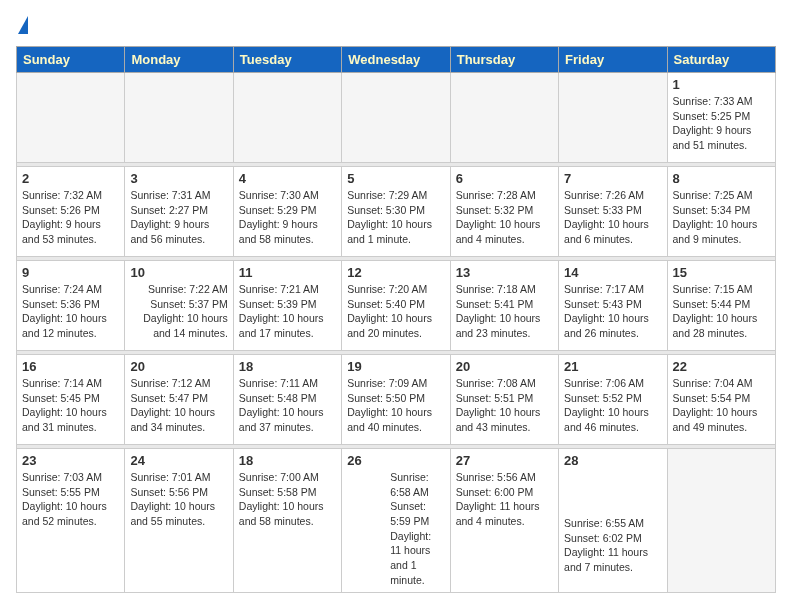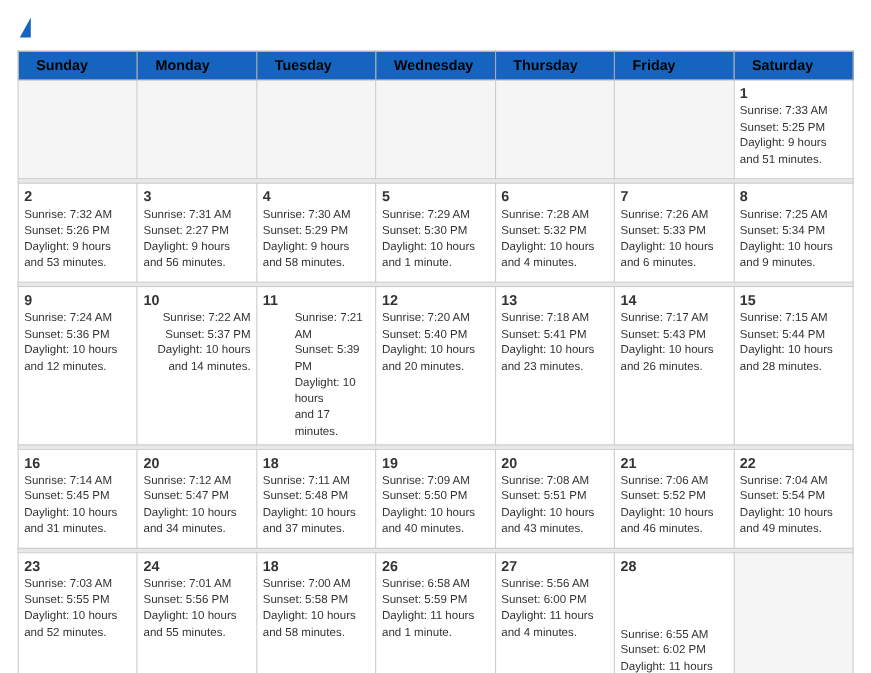--- a/index.html
+++ b/index.html
@@ -39,24 +39,24 @@
     }
     .title-block { text-align: right; }
     .month-title { font-size: 36px; color: #333; font-weight: normal; }
     .location { font-size: 16px; color: #555; }
     .calendar {
       width: 100%;
       border-collapse: collapse;
     }
     .calendar th {
       background-color: #1565C0;
-      color: #000000;
+      color: #fef9c3;
       font-size: 13px;
       font-weight: bold;
-      padding: 5px 16px;
+      padding: 5px 6px;
       text-align: left;
       border: 1px solid #aaa;
     }
     .calendar td {
       vertical-align: top;
       border: 1px solid #ccc;
       padding: 4px 5px;
       font-size: 10.5px;
       color: #333;
       width: 108px;
@@ -185,21 +185,21 @@
         </td>
         <td>
           <span class="day-num">10</span>
           <div class="day-info" style="white-space: pre-line; text-align: right;">Sunrise: 7:22 AM
 Sunset: 5:37 PM
 Daylight: 10 hours
 and 14 minutes.</div>
         </td>
         <td>
           <span class="day-num">11</span>
-          <div class="day-info" style="white-space: pre-line; margin-left: 29px;">Sunrise: 7:21 AM
+          <div class="day-info" style="white-space: pre-line;">Sunrise: 7:21 AM
 Sunset: 5:39 PM
 Daylight: 10 hours
 and 17 minutes.</div>
         </td>
         <td>
           <span class="day-num">12</span>
           <div class="day-info" style="white-space: pre-line;">Sunrise: 7:20 AM
 Sunset: 5:40 PM
 Daylight: 10 hours
 and 20 minutes.</div>
@@ -300,21 +300,21 @@
         </td>
         <td>
           <span class="day-num">18</span>
           <div class="day-info" style="white-space: pre-line;">Sunrise: 7:00 AM
 Sunset: 5:58 PM
 Daylight: 10 hours
 and 58 minutes.</div>
         </td>
         <td>
           <span class="day-num">26</span>
-          <div class="day-info" style="white-space: pre-line;">Sunrise: 6:58 AM
+          <div class="day-info" style="white-space: pre-line; margin-left: 43px;">Sunrise: 6:58 AM
 Sunset: 5:59 PM
 Daylight: 11 hours
 and 1 minute.</div>
         </td>
         <td>
           <span class="day-num">27</span>
           <div class="day-info" style="white-space: pre-line;">Sunrise: 5:56 AM
 Sunset: 6:00 PM
 Daylight: 11 hours
 and 4 minutes.</div>

